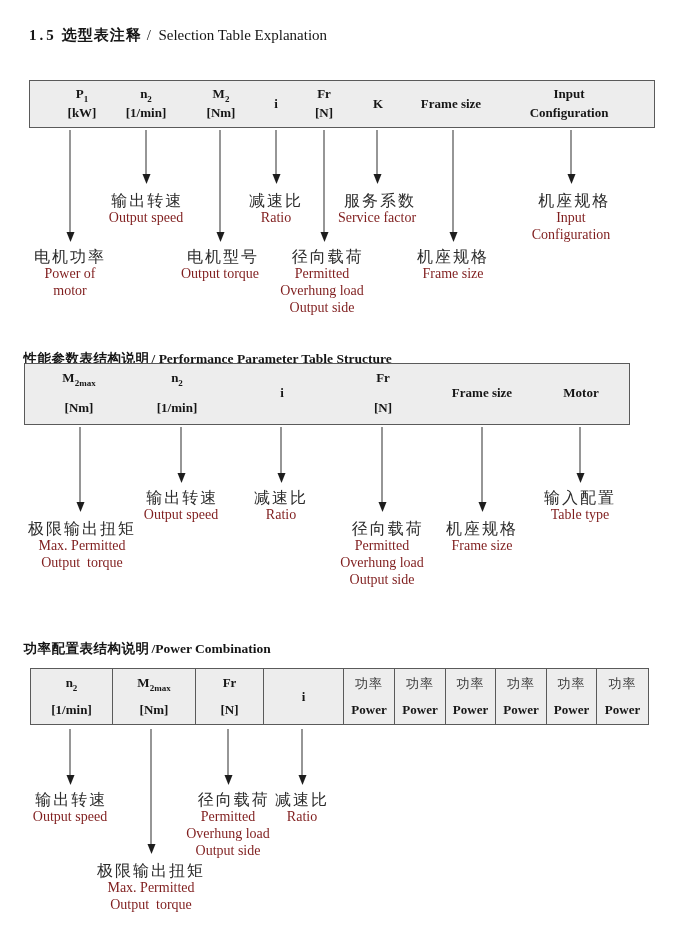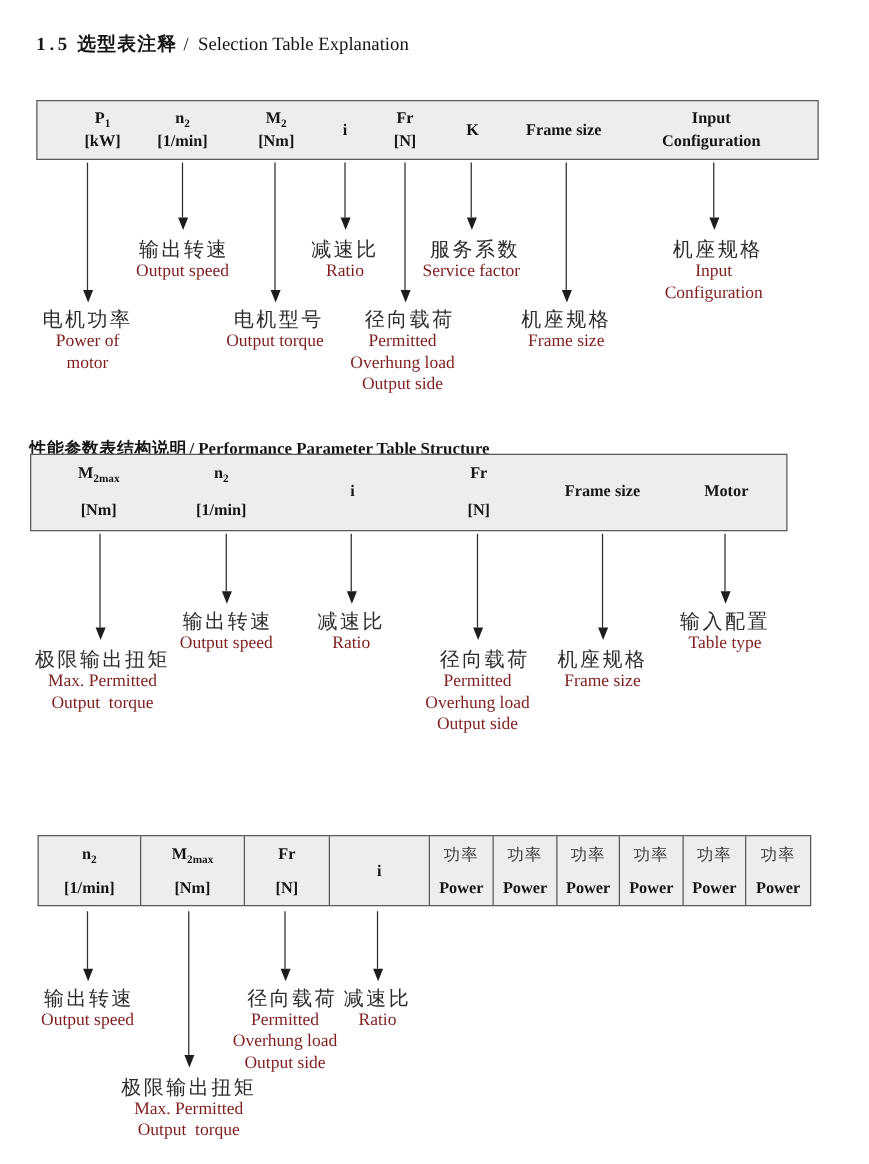--- a/index.html
+++ b/index.html
@@ -188,20 +188,23 @@
       <span class="zh">径向载荷</span>
       <span class="en">Permitted</span>
       <span class="en">Overhung load</span>
       <span class="en">Output side</span>
     </div>
   <div class="ann" style="left:482px;top:520px">
       <span class="zh">机座规格</span>
       <span class="en">Frame size</span>
     </div>
 
+  <div class="sech" style="top:624px">
+    <span class="hzh">功率配置表结构说明</span><span class="hen">/Power Combination</span>
+  </div>
 
   <div class="t3" style="left:30px;top:668px">
     <div class="t3cell" style="width:81px"><div><span>n</span><sub>2</sub></div><div>[1/min]</div></div>
     <div class="t3cell" style="width:83px"><div><span>M</span><sub>2max</sub></div><div>[Nm]</div></div>
     <div class="t3cell" style="width:68px"><div>Fr</div><div>[N]</div></div>
     <div class="t3cell one" style="width:80px"><div>i</div></div>
     <div class="t3cell" style="width:51px"><div class="zhsm">功率</div><div>Power</div></div>
     <div class="t3cell" style="width:51px"><div class="zhsm">功率</div><div>Power</div></div>
     <div class="t3cell" style="width:50px"><div class="zhsm">功率</div><div>Power</div></div>
     <div class="t3cell" style="width:51px"><div class="zhsm">功率</div><div>Power</div></div>

